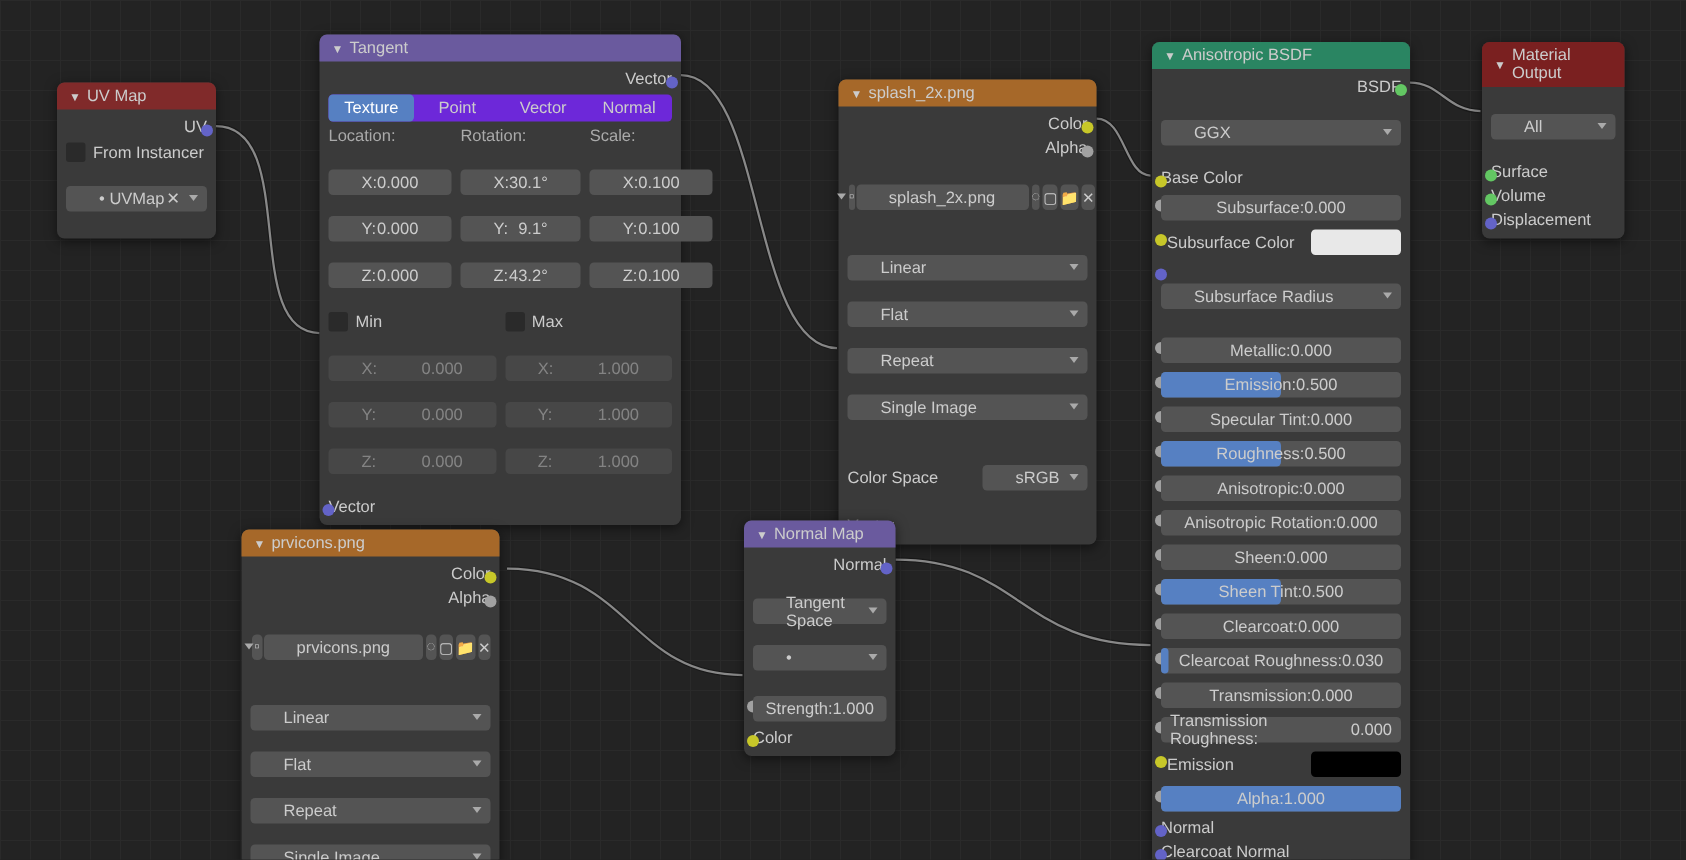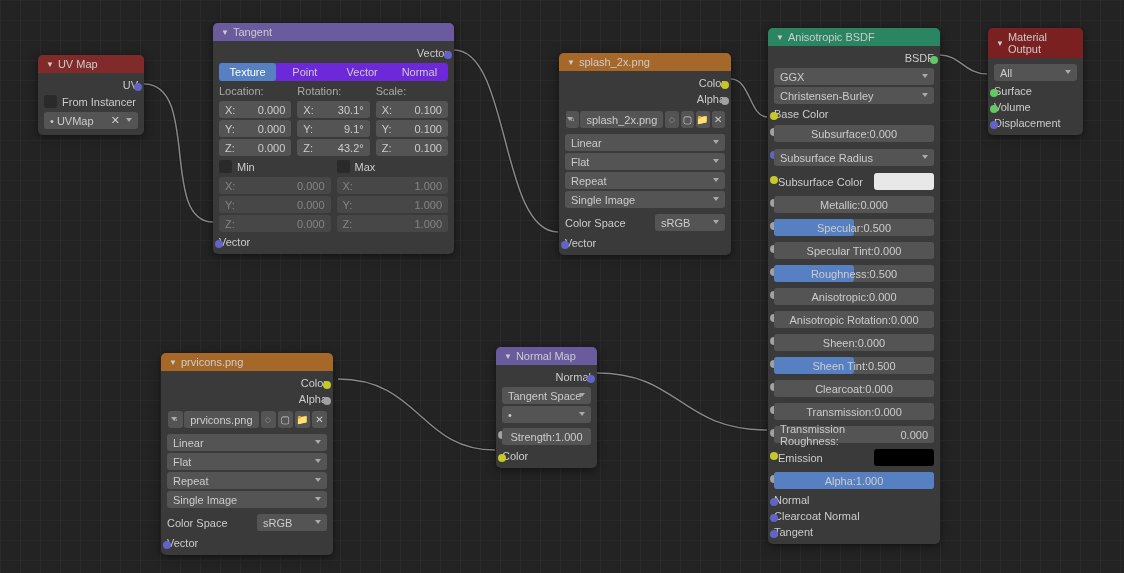--- a/index.html
+++ b/index.html
@@ -16,21 +16,21 @@
 .row{display:flex;align-items:center;padding:2px 0;min-height:16px}
 .row-right{justify-content:flex-end;padding-right:6px}
 .row-left{justify-content:flex-start;padding-left:6px}
 .sock{width:8px;height:8px;border-radius:50%;position:absolute}
 .sock-out{right:-4px}
 .sock-in{left:-4px}
 .sock-color{background:#c7c729}
 .sock-vec{background:#6363c7}
 .sock-val{background:#a1a1a1}
 .sock-shader{background:#63c763}
-.field{background:#545454;border:none;border-radius:3px;padding:2px 6px;color:#eee;width:100%;height:17px;display:flex;align-items:center;justify-content:space-between;margin:2px 0}
+.field{background:#545454;border:none;border-radius:3px;padding:2px 22px;color:#eee;width:100%;height:17px;display:flex;align-items:center;justify-content:space-between;margin:14px 0}
 .field-sel{position:relative}
 .field-sel::after{content:'';position:absolute;right:6px;top:6px;border-left:3px solid transparent;border-right:3px solid transparent;border-top:4px solid #aaa}
 .chk{width:13px;height:13px;background:#2a2a2a;border-radius:2px;margin-right:5px}
 .tabs{display:flex;background:#6d28d9;border-radius:3px;margin:2px 0}
 .tab{flex:1;text-align:center;padding:3px;cursor:pointer}
 .tab.active{background:#5680c2;border-radius:3px;color:#fff}
 .lbl{color:#aaa;padding:2px 0}
 .slider{background:#545454;border-radius:3px;height:17px;display:flex;align-items:center;padding:0 6px;margin:1px 0;position:relative;justify-content:center}
 .slider-fill{position:absolute;left:0;top:0;bottom:0;background:#5680c2;border-radius:3px}
 .slider span{position:relative;z-index:1}
@@ -326,57 +326,54 @@
       <span>Anisotropic BSDF</span>
     </div>
   <div class="node-body">
     <div class="socket-row row row-right">
         <span>BSDF</span>
         <div class="sock sock-out sock-shader" style="top:6px"></div>
       </div>
     <div class="field field-sel">
         <span>GGX</span>
       </div>
-    <div class="field field-sel">
-        <span>Christensen-Burley</span>
-      </div>
     <div class="socket-row row row-left">
         <div class="sock sock-in sock-color" style="top:6px"></div>
         <span>Base Color</span>
       </div>
     <div class="socket-row">
         <div class="sock sock-in sock-val" style="top:6px"></div>
         <div class="slider">
           <span>Subsurface:</span>
           <span>0.000</span>
-        </div>
-      </div>
-    <div class="socket-row">
-        <div class="sock sock-in sock-vec" style="top:6px"></div>
-        <div class="field field-sel">
-          <span>Subsurface Radius</span>
         </div>
       </div>
     <div class="socket-row row">
         <div class="sock sock-in sock-color" style="top:6px"></div>
         <span style="flex:1;padding-left:4px">Subsurface Color</span>
         <div class="swatch swatch-white" style="width:60px"></div>
       </div>
     <div class="socket-row">
+        <div class="sock sock-in sock-vec" style="top:6px"></div>
+        <div class="field field-sel">
+          <span>Subsurface Radius</span>
+        </div>
+      </div>
+    <div class="socket-row">
         <div class="sock sock-in sock-val" style="top:6px"></div>
         <div class="slider">
           <span>Metallic:</span>
           <span>0.000</span>
         </div>
       </div>
     <div class="socket-row">
         <div class="sock sock-in sock-val" style="top:6px"></div>
         <div class="slider">
           <div class="slider-fill" style="width:50%"></div>
-          <span>Specular:</span>
+          <span>Emission:</span>
           <span>0.500</span>
         </div>
       </div>
     <div class="socket-row">
         <div class="sock sock-in sock-val" style="top:6px"></div>
         <div class="slider">
           <span>Specular Tint:</span>
           <span>0.000</span>
         </div>
       </div>
@@ -415,20 +412,28 @@
           <div class="slider-fill" style="width:50%"></div>
           <span>Sheen Tint:</span>
           <span>0.500</span>
         </div>
       </div>
     <div class="socket-row">
         <div class="sock sock-in sock-val" style="top:6px"></div>
         <div class="slider">
           <span>Clearcoat:</span>
           <span>0.000</span>
+        </div>
+      </div>
+    <div class="socket-row">
+        <div class="sock sock-in sock-val" style="top:6px"></div>
+        <div class="slider">
+          <div class="slider-fill" style="width:3%"></div>
+          <span>Clearcoat Roughness:</span>
+          <span>0.030</span>
         </div>
       </div>
     <div class="socket-row">
         <div class="sock sock-in sock-val" style="top:6px"></div>
         <div class="slider">
           <span>Transmission:</span>
           <span>0.000</span>
         </div>
       </div>
     <div class="socket-row">

